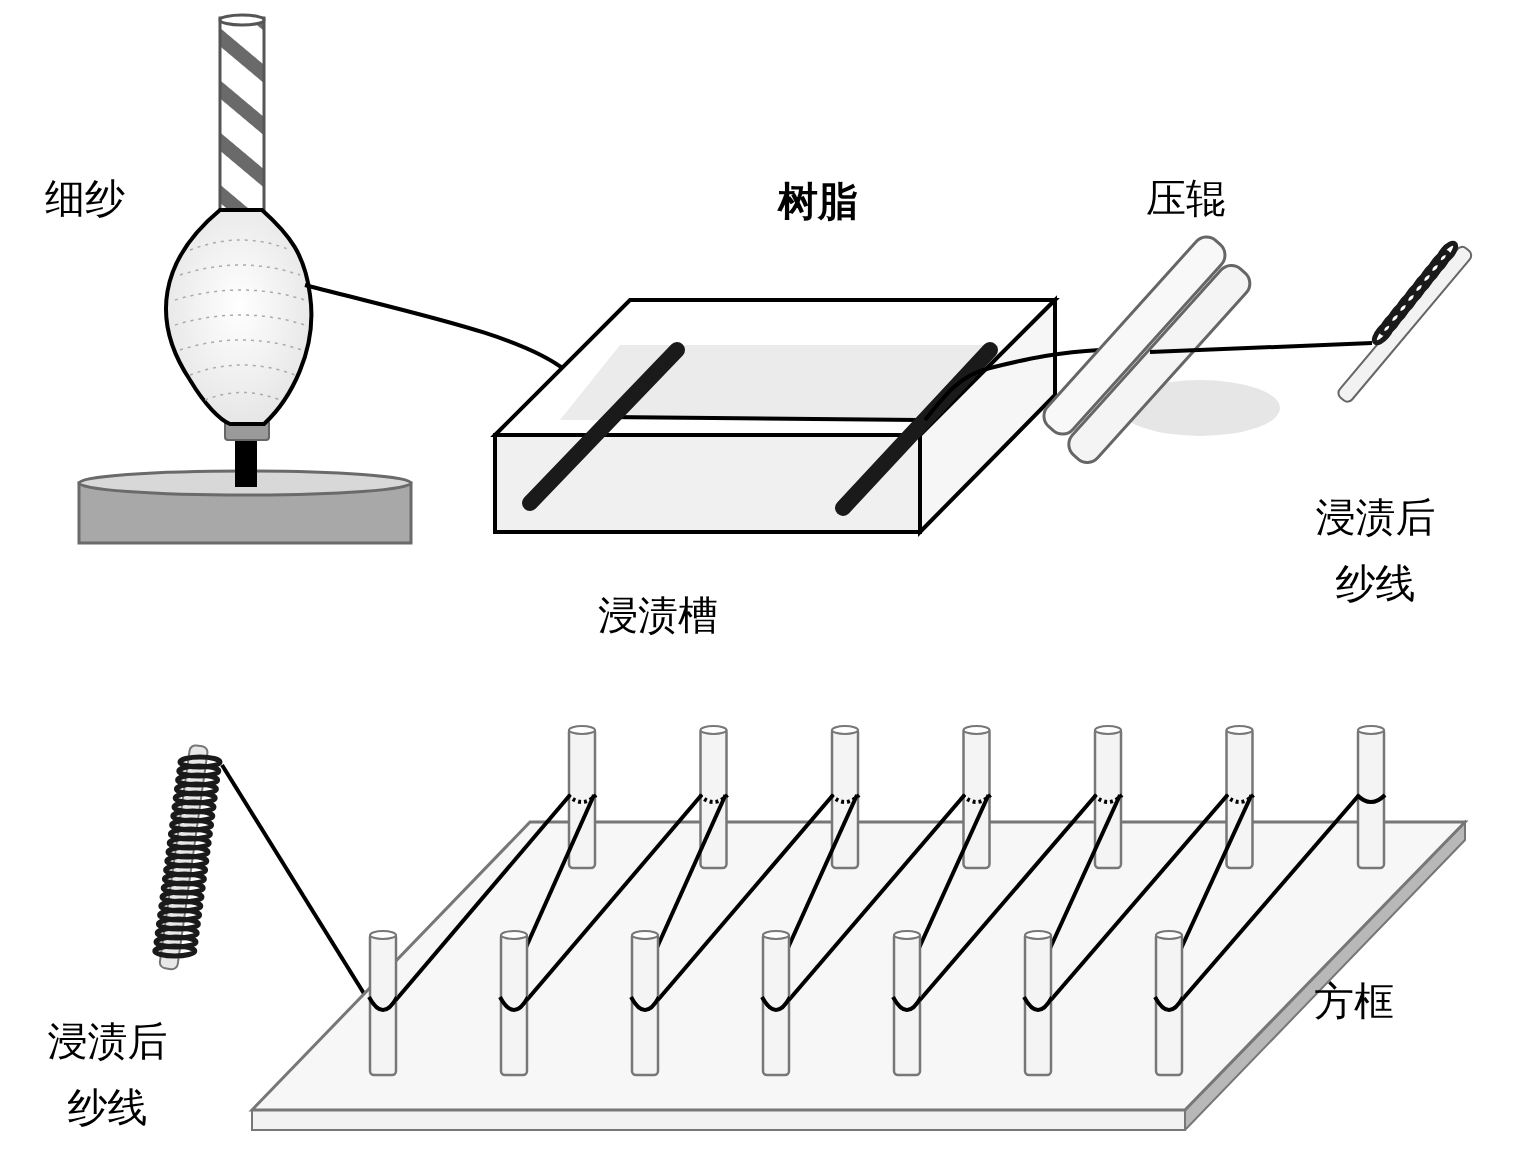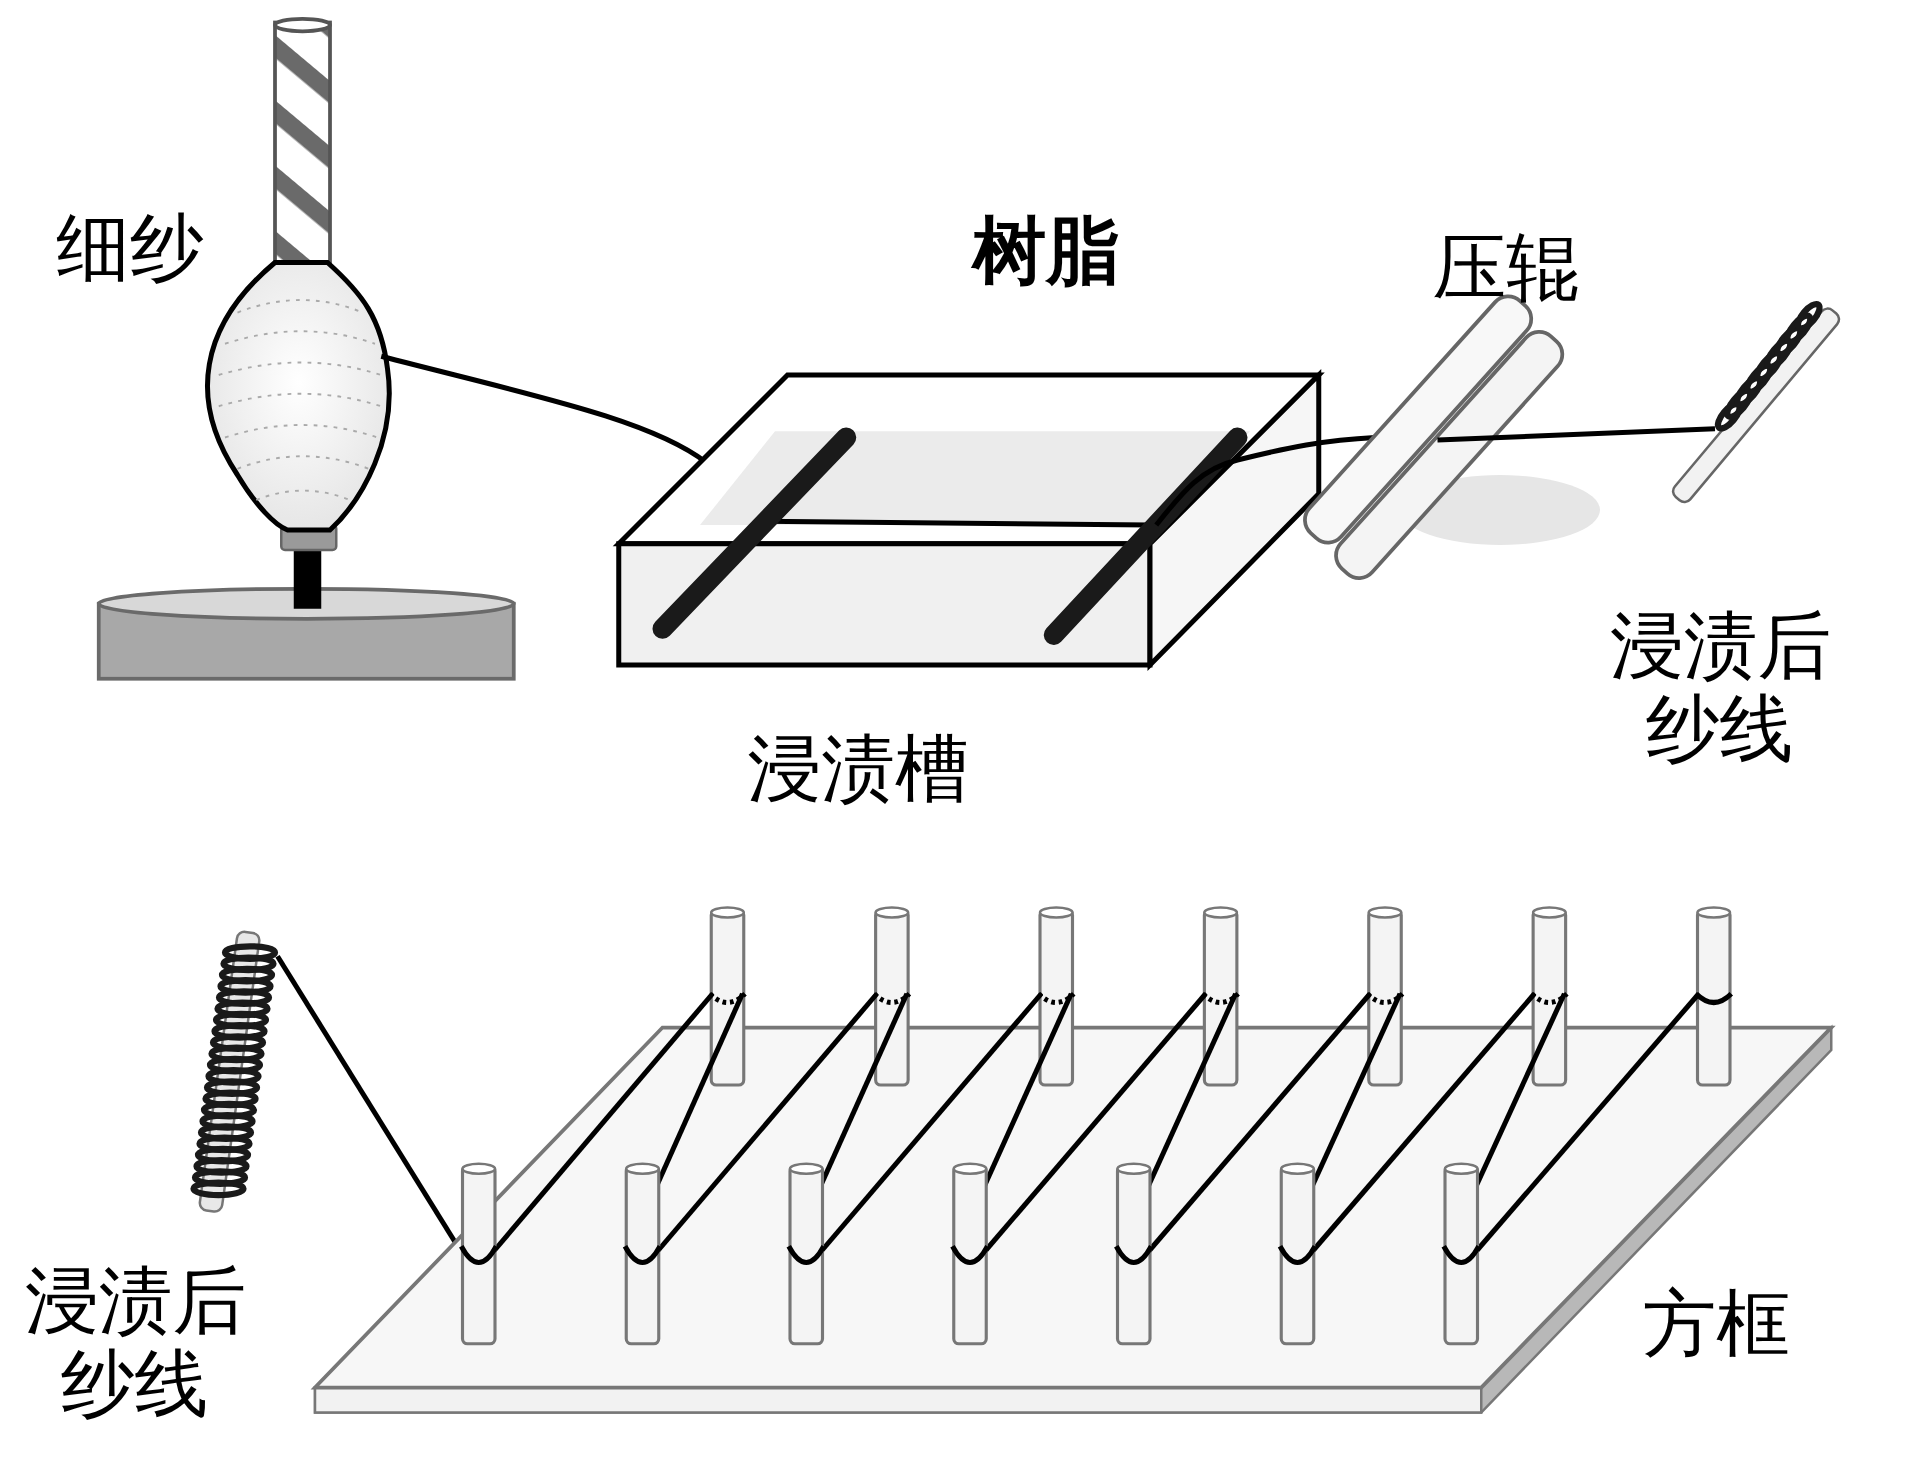--- a/index.html
+++ b/index.html
@@ -1,18 +1,18 @@
 <!DOCTYPE html>
 <html><head>
   <meta charset="utf-8">
   <style>
     html, body { margin: 0; padding: 0; background: #ffffff; }
     body { width: 1535px; height: 1172px; position: relative; overflow: hidden; font-family: "DejaVu Sans", sans-serif; }
     svg.diagram { position: absolute; left: 0; top: 0; }
-    .label { position: absolute; font-family: "DejaVu Serif", serif; font-size: 59px; color: #000; line-height: 66px; text-align: center; white-space: nowrap; }
+    .label { position: absolute; font-family: "DejaVu Serif", serif; font-size: 40px; color: #000; line-height: 66px; text-align: center; white-space: nowrap; }
   </style>
 </head>
 <body>
 
 <svg class="diagram" width="1535" height="1172" viewBox="0 0 1535 1172">
   <defs>
     <pattern id="stripes" patternUnits="userSpaceOnUse" width="40" height="40" patternTransform="rotate(40)">
       <rect width="40" height="40" fill="#ffffff"></rect>
       <rect width="40" height="14" fill="#6a6a6a"></rect>
     </pattern>
@@ -225,23 +225,23 @@
         <path d="M762,997 Q776,1023 790,997"></path>
         <path d="M893,997 Q907,1023 921,997"></path>
         <path d="M1024,997 Q1038,1023 1052,997"></path>
         <path d="M1155,997 Q1169,1023 1183,997"></path>
       </g>
   </g>
 </svg>
 
 <div class="label" style="left:45px; top:165px;">细纱</div>
 <div class="label" style="left:778px; top:168px;font-weight:bold;">树脂</div>
-<div class="label" style="left:1146px; top:181px;">压辊</div>
+<div class="label" style="left:1146px; top:165px;">压辊</div>
 <div class="label" style="left:598px; top:582px;">浸渍槽</div>
 <div class="label" style="left:1288px; top:484px; width:175px;">
   <div>浸渍后</div>
   <div>纱线</div>
 </div>
 <div class="label" style="left:20px; top:1008px; width:175px;">
   <div>浸渍后</div>
   <div>纱线</div>
 </div>
-<div class="label" style="left:1314px; top:1026px;">方框</div>
+<div class="label" style="left:1314px; top:968px;">方框</div>
 
 </body></html>

